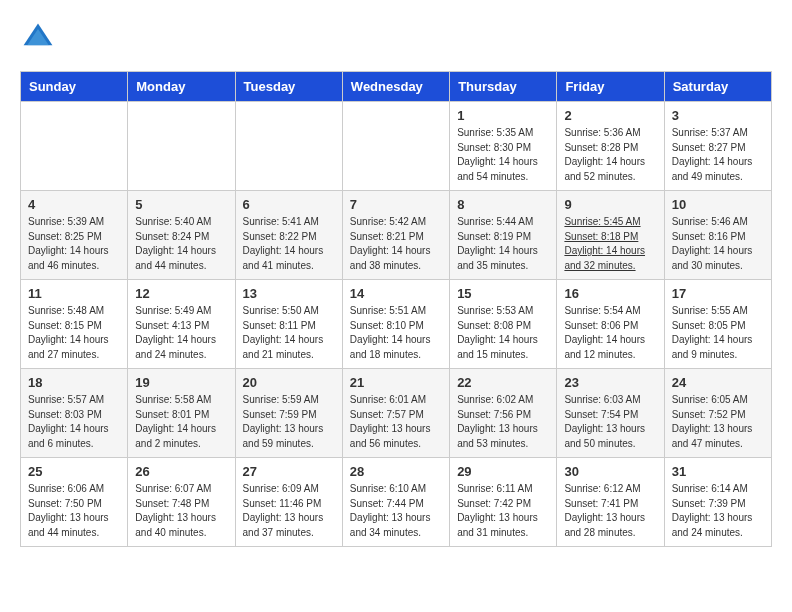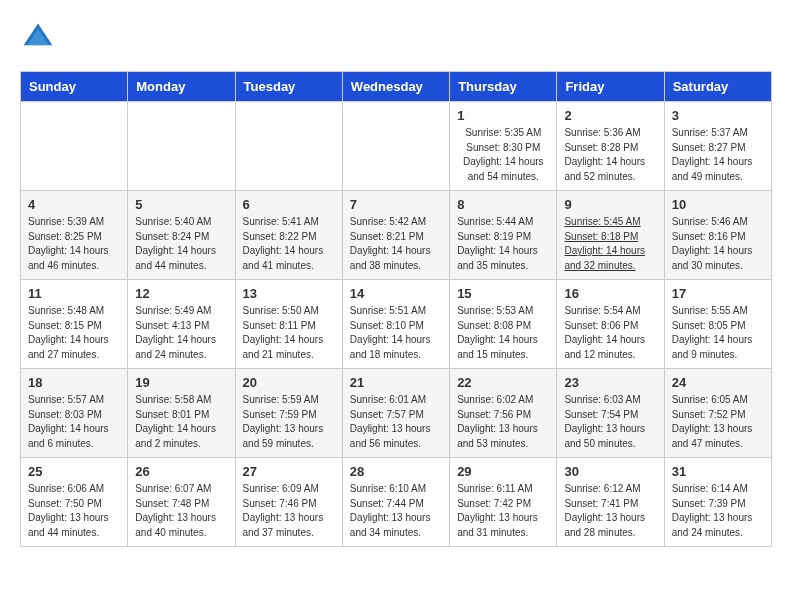--- a/index.html
+++ b/index.html
@@ -129,21 +129,21 @@
       </tr>
   </thead>
   <tbody id="calendar-body">
   <tr>
         <td class="empty-cell"></td>
         <td class="empty-cell"></td>
         <td class="empty-cell"></td>
         <td class="empty-cell"></td>
         <td>
           <span class="day-num">1</span>
-          <div class="day-info" style="white-space: pre-line; text-align: center;">Sunrise: 5:35 AM
+          <div class="day-info" style="white-space: pre-line;">Sunrise: 5:35 AM
 Sunset: 8:30 PM
 Daylight: 14 hours
 and 54 minutes.</div>
         </td>
         <td>
           <span class="day-num">2</span>
           <div class="day-info" style="white-space: pre-line;">Sunrise: 5:36 AM
 Sunset: 8:28 PM
 Daylight: 14 hours
 and 52 minutes.</div>
@@ -320,21 +320,21 @@
         <td>
           <span class="day-num">26</span>
           <div class="day-info" style="white-space: pre-line;">Sunrise: 6:07 AM
 Sunset: 7:48 PM
 Daylight: 13 hours
 and 40 minutes.</div>
         </td>
         <td>
           <span class="day-num">27</span>
           <div class="day-info" style="white-space: pre-line;">Sunrise: 6:09 AM
-Sunset: 7:46 PM
+Sunset: 11:46 PM
 Daylight: 13 hours
 and 37 minutes.</div>
         </td>
         <td>
           <span class="day-num">28</span>
           <div class="day-info" style="white-space: pre-line;">Sunrise: 6:10 AM
 Sunset: 7:44 PM
 Daylight: 13 hours
 and 34 minutes.</div>
         </td>

